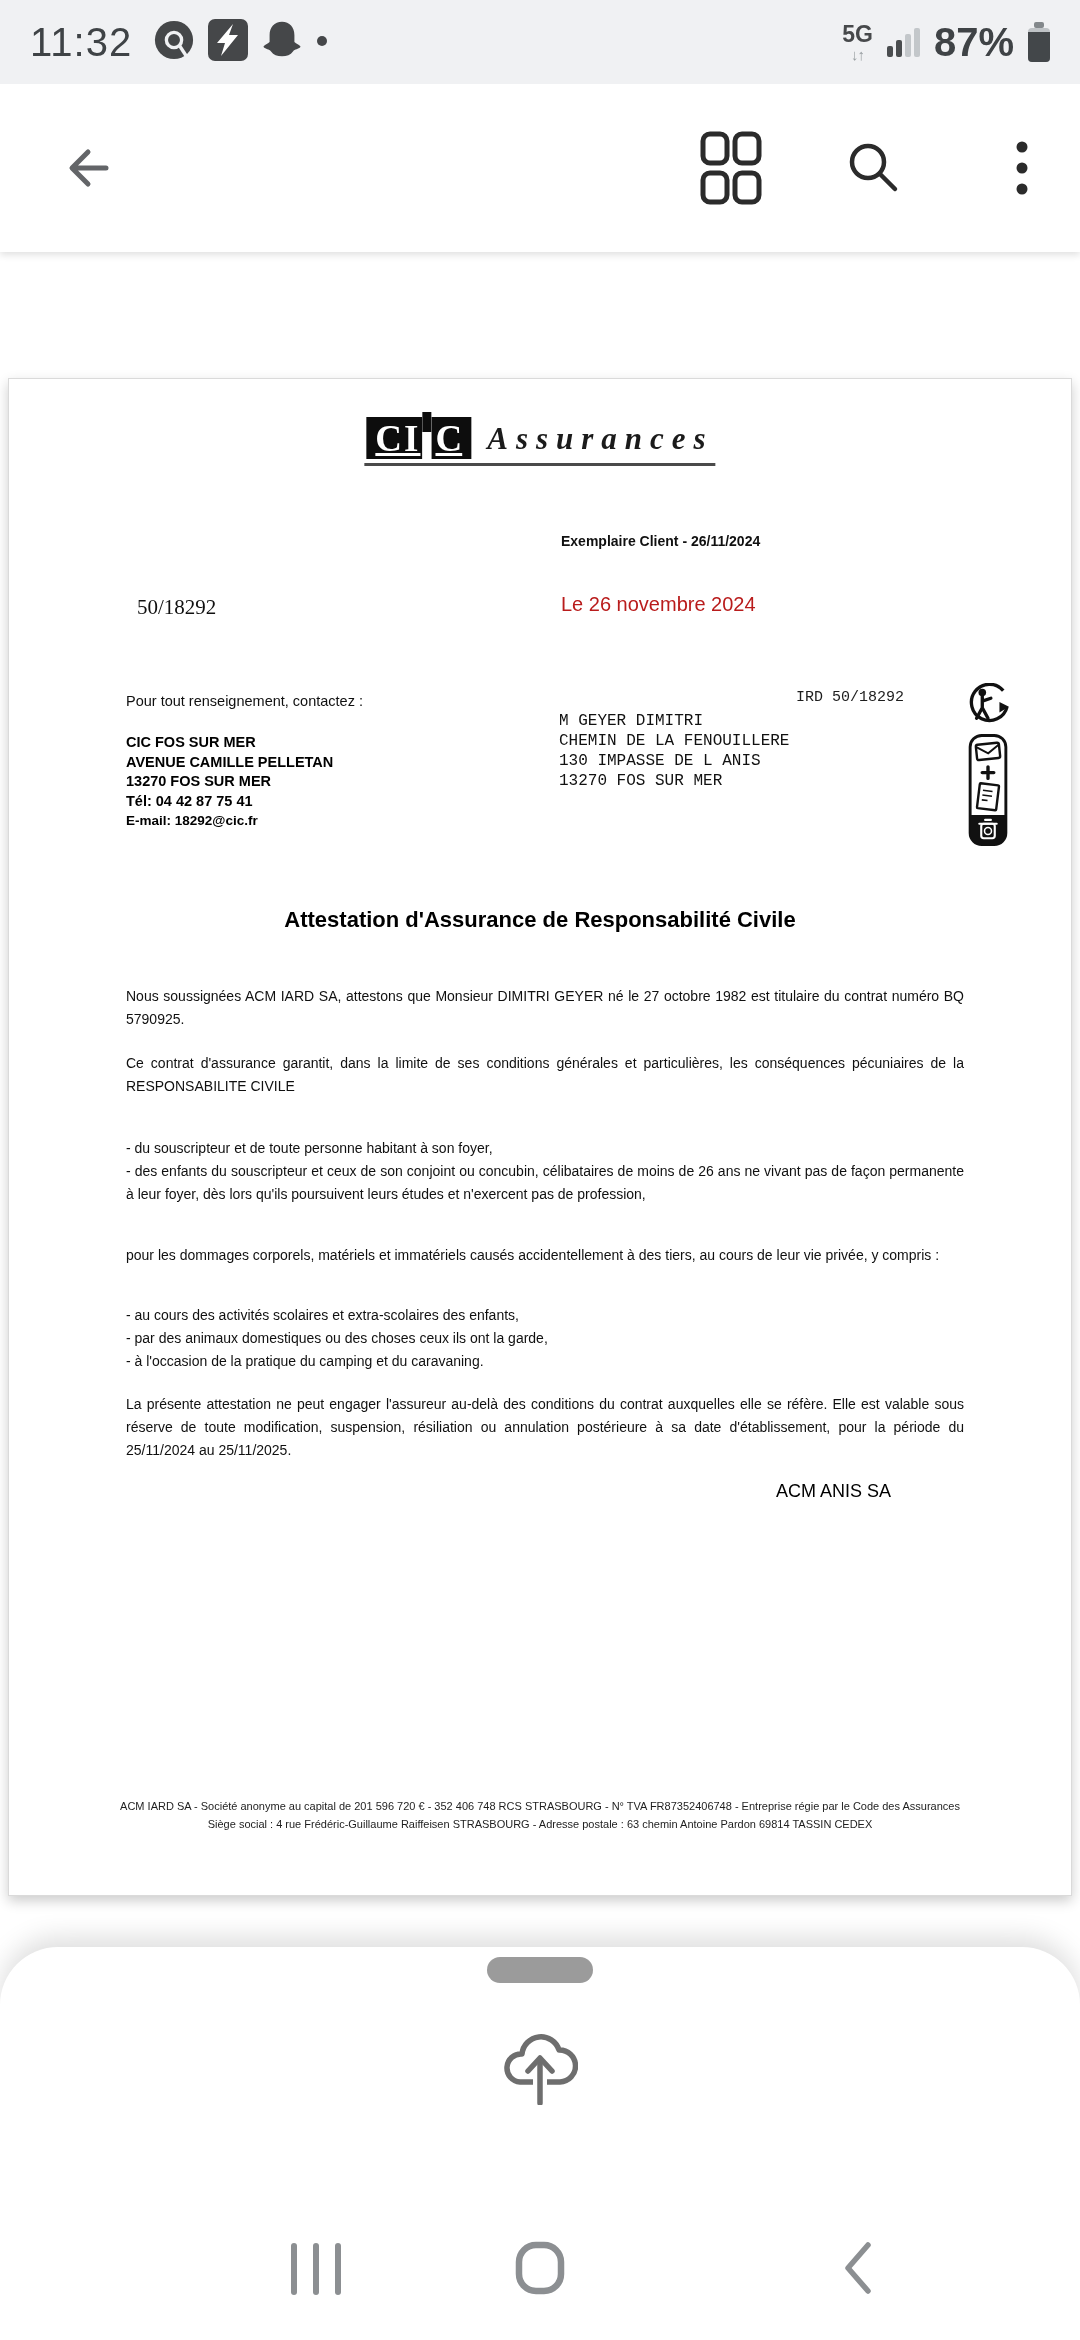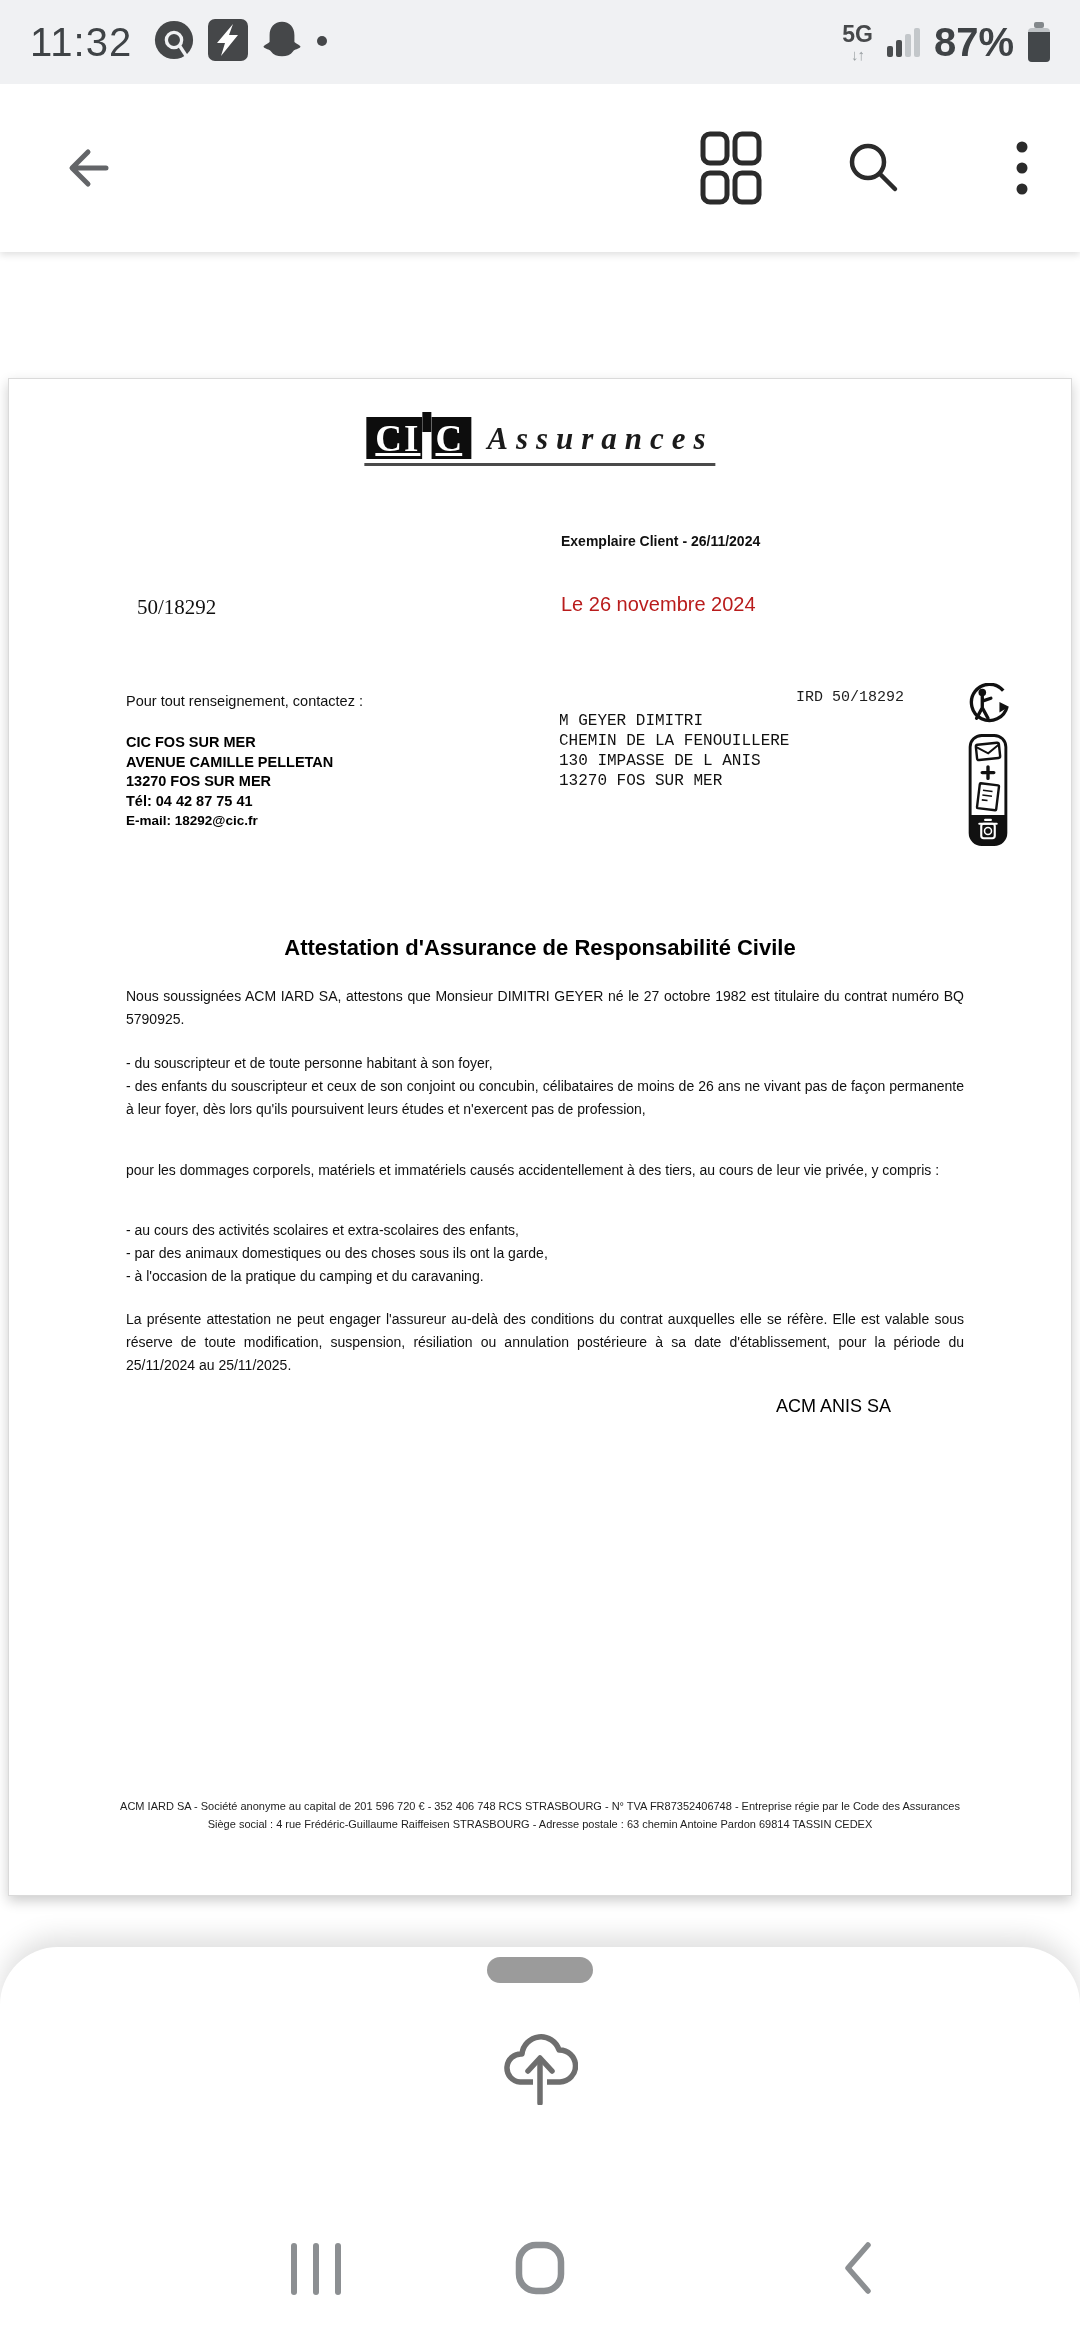--- a/index.html
+++ b/index.html
@@ -56,21 +56,21 @@
   .copy-label{position:absolute;left:552px;top:154px;font-size:14px;font-weight:bold;color:#101010;}
   .date-line{position:absolute;left:552px;top:214px;font-size:20px;color:#b91c1c;}
   .reference{position:absolute;left:128px;top:216px;font-family:"Liberation Serif",serif;font-size:21px;color:#101010;}
   .contact-intro{position:absolute;left:117px;top:314px;font-size:14.5px;color:#101010;}
   .agency{position:absolute;left:117px;top:354px;font-size:14.5px;font-weight:bold;line-height:19.5px;color:#000;}
   .agency .small{font-size:13.5px;}
   .ird{position:absolute;left:787px;top:310px;font-family:"Liberation Mono",monospace;font-size:15px;color:#1d1d1d;}
   .recipient{position:absolute;left:550px;top:332px;font-family:"Liberation Mono",monospace;font-size:16px;line-height:20px;color:#111;}
   .eco{position:absolute;left:956px;top:304px;width:46px;display:flex;flex-direction:column;align-items:center;gap:7px;}
   
-  .doc-title{position:absolute;left:0;right:0;top:556px;text-align:center;font-size:22px;font-weight:bold;color:#000;}
+  .doc-title{position:absolute;left:0;right:0;top:528px;text-align:center;font-size:22px;font-weight:bold;color:#000;}
   .body-text{position:absolute;left:117px;top:606px;width:838px;font-size:14px;line-height:23px;
     text-align:justify;color:#101010;}
   .m-p1{margin:0 0 21px;}
   .m-p2{margin:0 0 39px;}
   .m-l1{margin:0 0 38px;}
   .m-p3{margin:0 0 37px;}
   .m-l2{margin:0 0 20px;}
   .m-p4{margin:0;}
   .signature{margin:18px 73px 0 0;text-align:right;font-size:18px;color:#000;}
   .doc-footer{position:absolute;left:0;right:0;top:1419px;text-align:center;font-size:11px;line-height:17.5px;color:#1e1e1e;}
@@ -228,28 +228,29 @@
           <rect x="13" y="93" width="14" height="15" rx="2.5" fill="none" stroke="#fff" stroke-width="2.2"></rect>
           <circle cx="20" cy="100.5" r="3.6" fill="none" stroke="#fff" stroke-width="1.6"></circle>
         </svg>
       </span>
     </div>
 
     <div class="doc-title">Attestation d'Assurance de Responsabilité Civile</div>
 
     <div class="body-text">
       <p class="m-p1">Nous soussignées ACM IARD SA, attestons que Monsieur DIMITRI GEYER né le 27 octobre 1982 est titulaire du contrat numéro BQ 5790925.</p>
+      <p class="m-p2">Ce contrat d'assurance garantit, dans la limite de ses conditions générales et particulières, les conséquences pécuniaires de la RESPONSABILITE CIVILE</p>
       <div class="m-l1">
         <div>- du souscripteur et de toute personne habitant à son foyer,</div>
         <div>- des enfants du souscripteur et ceux de son conjoint ou concubin, célibataires de moins de 26 ans ne vivant pas de façon permanente à leur foyer, dès lors qu'ils poursuivent leurs études et n'exercent pas de profession,</div>
       </div>
       <p class="m-p3">pour les dommages corporels, matériels et immatériels causés accidentellement à des tiers, au cours de leur vie privée, y compris :</p>
       <div class="m-l2">
         <div>- au cours des activités scolaires et extra-scolaires des enfants,</div>
-        <div>- par des animaux domestiques ou des choses sous ils ont la garde,</div>
+        <div>- par des animaux domestiques ou des choses ceux ils ont la garde,</div>
         <div>- à l'occasion de la pratique du camping et du caravaning.</div>
       </div>
       <p class="m-p4">La présente attestation ne peut engager l'assureur au-delà des conditions du contrat auxquelles elle se réfère. Elle est valable sous réserve de toute modification, suspension, résiliation ou annulation postérieure à sa date d'établissement, pour la période du 25/11/2024 au 25/11/2025.</p>
       <div class="signature">ACM ANIS SA</div>
     </div>
 
     <div class="doc-footer">
       <div>ACM IARD SA - Société anonyme au capital de 201 596 720 € - 352 406 748 RCS STRASBOURG - N° TVA FR87352406748 - Entreprise régie par le Code des Assurances</div>
       <div>Siège social : 4 rue Frédéric-Guillaume Raiffeisen STRASBOURG - Adresse postale : 63 chemin Antoine Pardon 69814 TASSIN CEDEX</div>
     </div>

